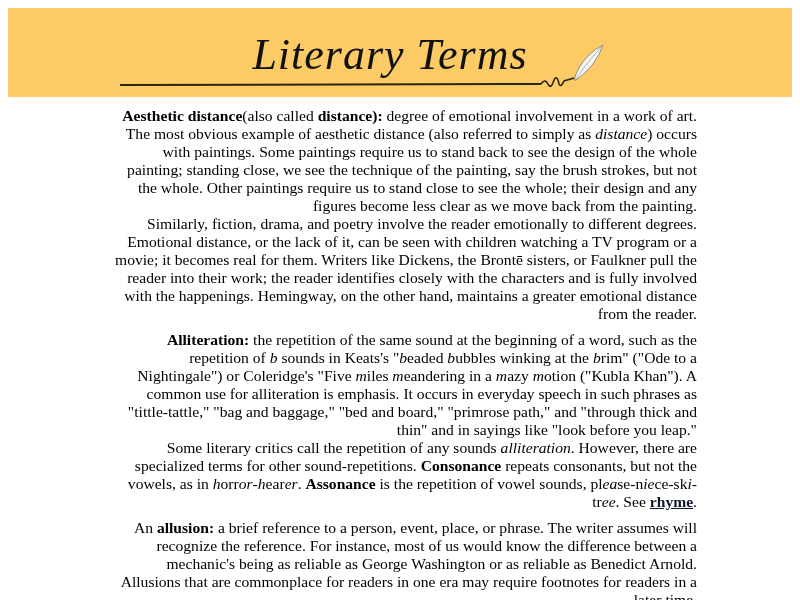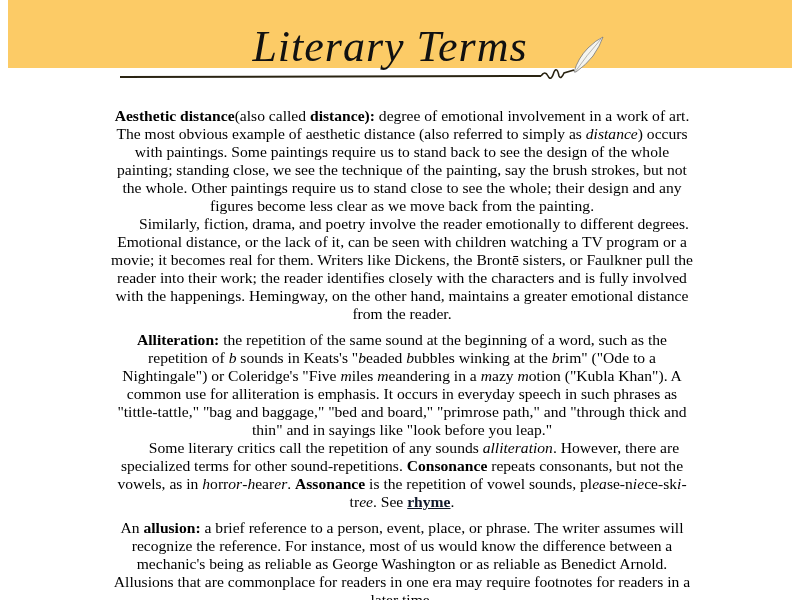--- a/index.html
+++ b/index.html
@@ -10,23 +10,23 @@
       height: 600px;
       overflow: hidden;
     }
     body {
       font-family: "Liberation Serif", "DejaVu Serif", serif;
       color: #000000;
     }
     .banner {
       position: absolute;
       left: 8px;
-      top: 0;
+      top: 8px;
       width: 784px;
-      height: 68px;
+      height: 89px;
       background: #fccb66;
     }
     .banner-title {
       position: absolute;
       left: 0;
       width: 784px;
       top: 22px;
       text-align: center;
       font-family: "Liberation Serif", "DejaVu Serif", serif;
       font-style: italic;
@@ -48,21 +48,21 @@
     .content {
       position: absolute;
       left: 107px;
       top: 107px;
       width: 590px;
       font-size: 15.6px;
       line-height: 18px;
     }
     .content p {
       margin: 0 0 8px 0;
-      text-align: center;
+      text-align: right;
     }
     .indent {
       display: inline-block;
       width: 24px;
     }
     .run-bold { font-weight: bold; }
     .run-italic { font-style: italic; }
     .run-link {
       color: #0f172a;
       font-weight: bold;

